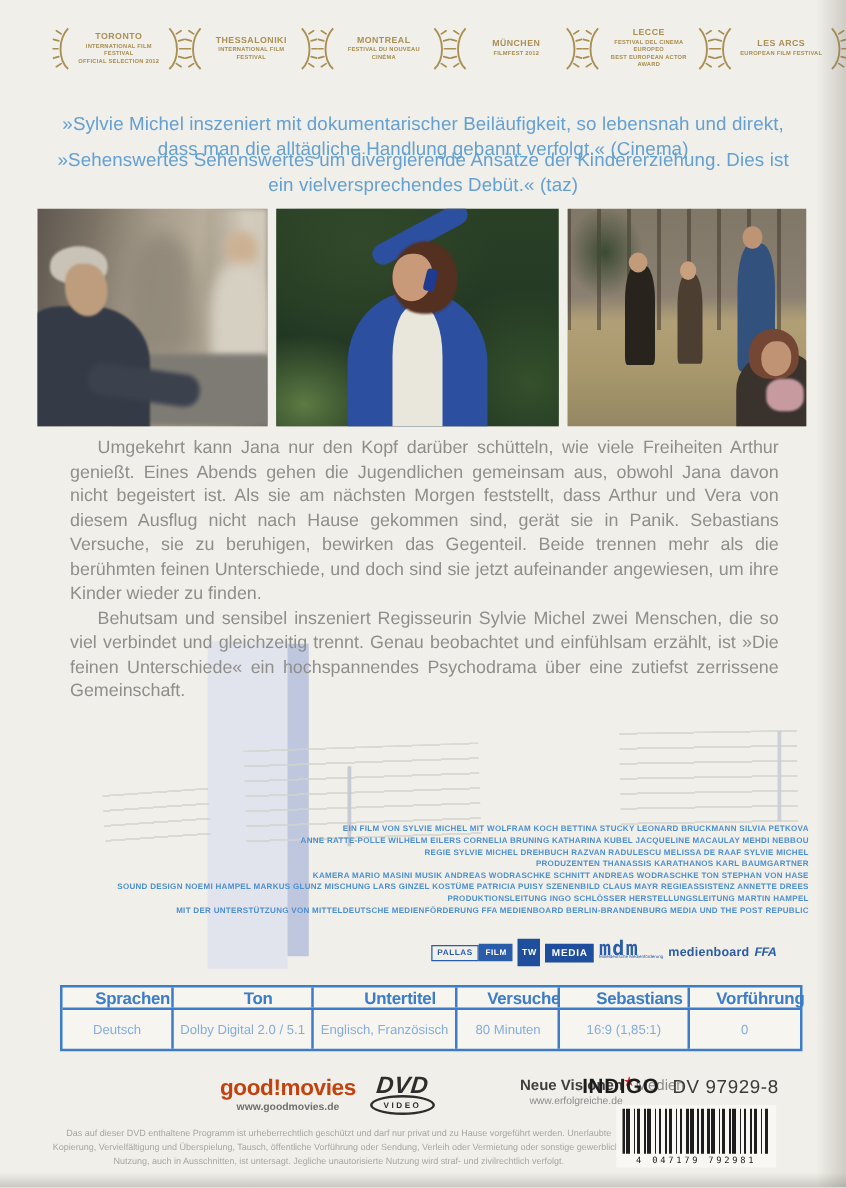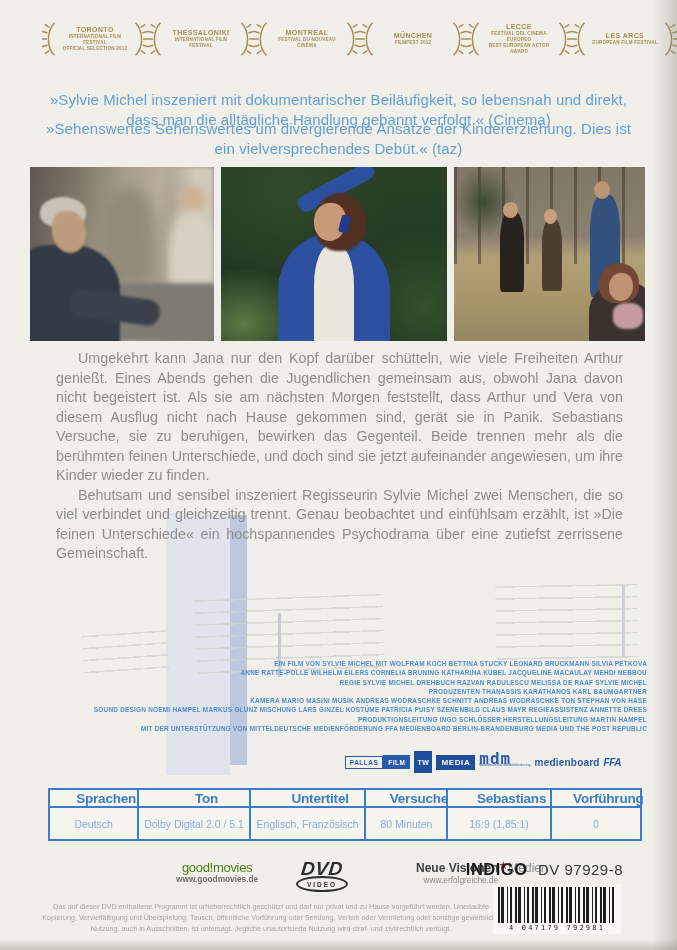--- a/index.html
+++ b/index.html
@@ -119,21 +119,21 @@
   .specs-row{display:flex;}
   .specs-row.head{border-bottom:2px solid #3d7cc9;}
   .cell{box-sizing:border-box;border-left:2px solid #3d7cc9;display:flex;align-items:center;justify-content:center;text-align:center;}
   .cell:first-child{border-left:none;}
   .c1{width:14.8%;} .c2{width:18.9%;} .c3{width:19.6%;} .c4{width:13.9%;} .c5{width:17.5%;} .c6{width:15.3%;}
   .head .cell{height:16px;color:#3d7cc9;font-weight:bold;font-size:13.5px;letter-spacing:-.2px;padding-left:25px;}
   .vals .cell{height:31px;color:#84addd;font-size:10.5px;}
 
   
   .goodmovies{position:absolute;left:176px;top:860px;text-align:center;z-index:2;}
-  .gm-name{font-size:13px;font-weight:normal;color:#4d7c0f;letter-spacing:-.3px;}
+  .gm-name{font-size:18px;font-weight:bold;color:#c2410c;letter-spacing:-.3px;}
   .gm-url{font-size:8.3px;font-weight:bold;color:#6e6e6e;margin-top:-1px;}
   .dvdlogo{position:absolute;left:296px;top:858px;text-align:center;z-index:2;}
   .dvd-text{font-style:italic;font-weight:900;font-size:19px;color:#2d2d2d;letter-spacing:.5px;transform:skewX(-6deg);}
   .dvd-ellipse{width:48px;height:12px;border:2px solid #2d2d2d;border-radius:50%;margin:-4px auto 0;
     display:flex;align-items:center;justify-content:center;background:#f0efe9;}
   .dvd-ellipse span{font-size:6.5px;font-weight:bold;letter-spacing:2px;color:#2d2d2d;}
   .nv{position:absolute;left:374px;top:861px;text-align:center;z-index:2;}
   .nv-line1{font-size:12px;color:#8b8b8b;margin-left:42px;}
   .nv-line1 b{color:#3f3f3f;}
   .nv-star{color:#d4232a;font-size:11px;position:relative;top:-3px;}

